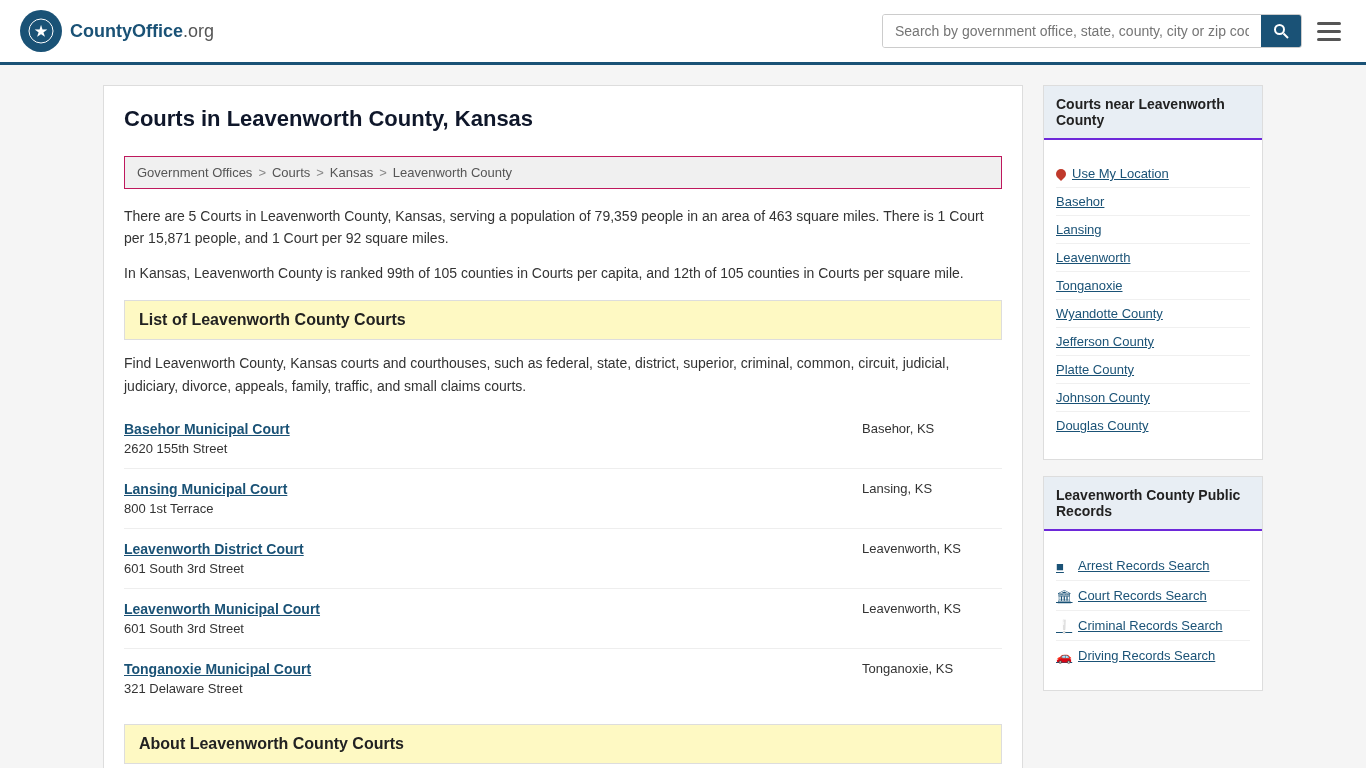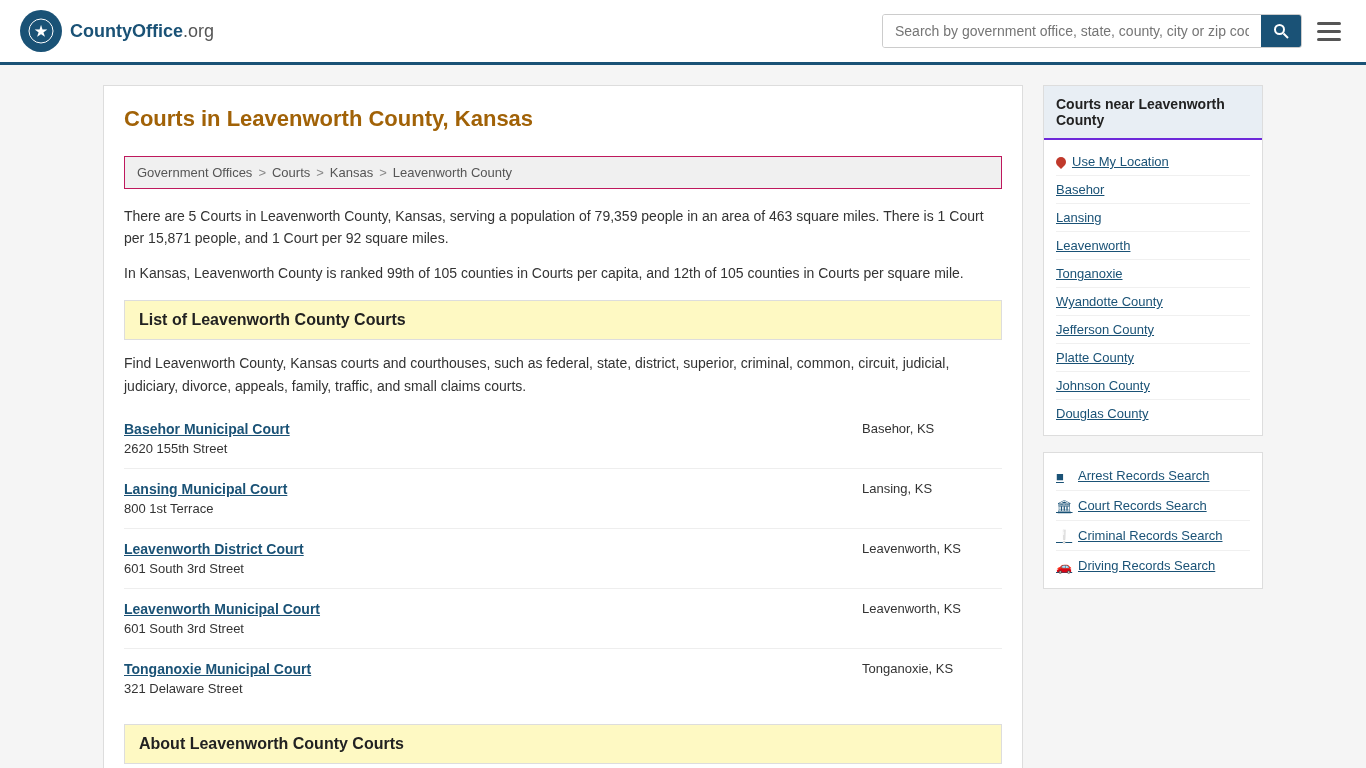--- a/index.html
+++ b/index.html
@@ -103,21 +103,21 @@
     }
     .sidebar {
       width: 220px;
       flex-shrink: 0;
     }
 
     
     .page-title {
       font-size: 22px;
       font-weight: bold;
-      color: #a16207;
+      color: #0f172a;
       margin-bottom: 14px;
       padding-bottom: 10px;
     }
 
     
     .breadcrumb {
       background: #f0f0f0;
       border: 1px solid #be185d;
       padding: 8px 12px;
       font-size: 13px;
@@ -194,21 +194,21 @@
     }
     .sidebar-box-header {
       background: #e8eef4;
       border-bottom: 2px solid #6d28d9;
       padding: 10px 12px;
       font-size: 14px;
       font-weight: bold;
       color: #222;
     }
     .sidebar-box-content {
-      padding: 8px 12px;
+      padding: 20px 12px;
     }
     .sidebar-link {
       display: block;
       padding: 6px 0;
       font-size: 13px;
       color: #1a5276;
       text-decoration: underline;
       cursor: pointer;
       border-bottom: 1px solid #f0f0f0;
     }
@@ -383,20 +383,21 @@
             <a class="sidebar-link" href="#">Wyandotte County</a>
             <a class="sidebar-link" href="#">Jefferson County</a>
             <a class="sidebar-link" href="#">Platte County</a>
             <a class="sidebar-link" href="#">Johnson County</a>
             <a class="sidebar-link" href="#">Douglas County</a>
           </div>
       </div>
     </div>
 
     <div class="sidebar-box">
+      <div class="sidebar-box-header">Leavenworth County Public Records</div>
       <div class="sidebar-box-content" id="records-links">
           <div class="records-link">
             <span class="rec-icon">■</span>
             <span>Arrest Records Search</span>
           </div>
           <div class="records-link">
             <span class="rec-icon">🏛</span>
             <span>Court Records Search</span>
           </div>
           <div class="records-link">

